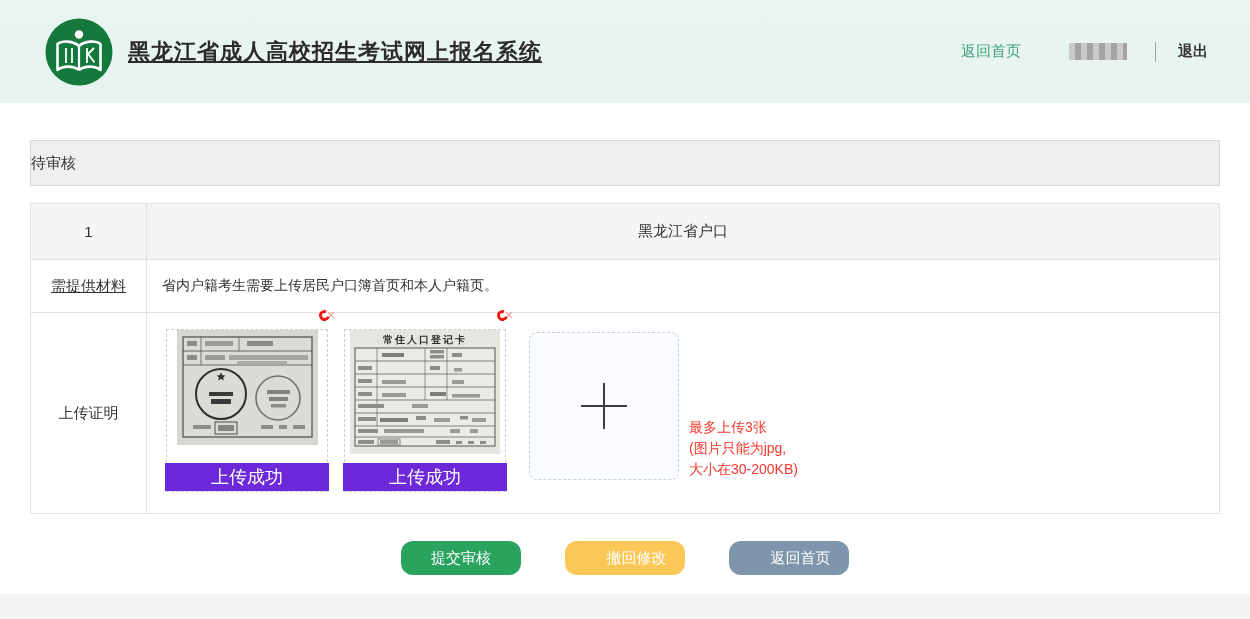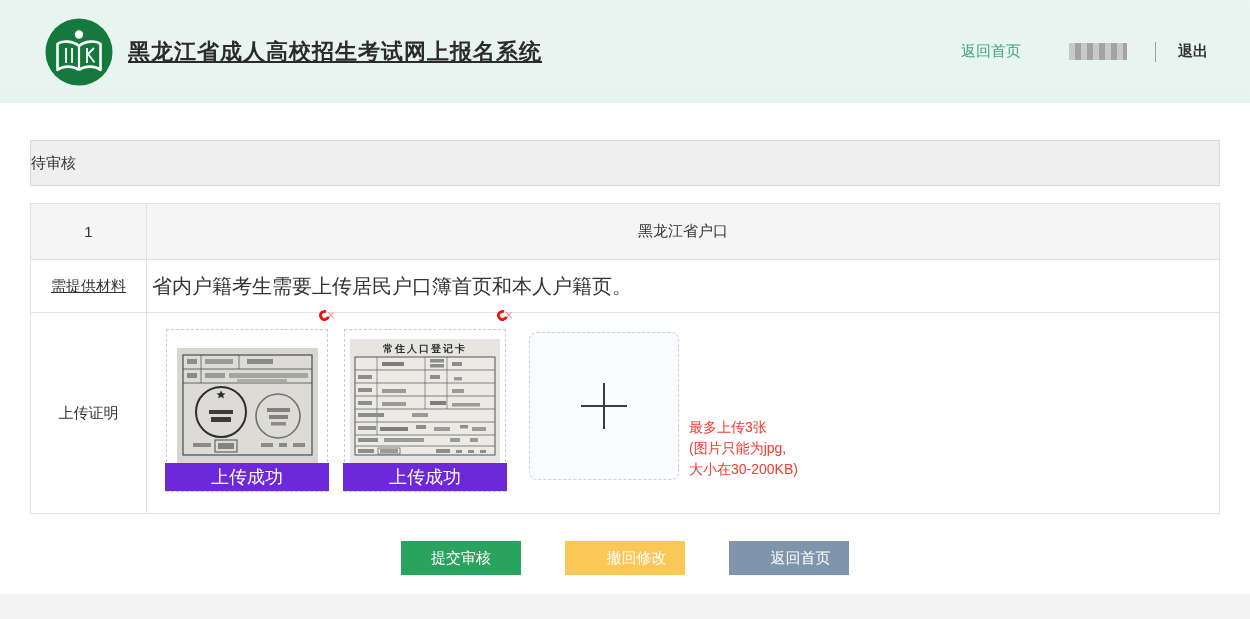--- a/index.html
+++ b/index.html
@@ -40,31 +40,31 @@
     margin-top:17px; border:1px solid #e2e2e2; border-bottom:1px solid #e2e2e2;
   }
   .t-row { display:grid; grid-template-columns:115px 1fr; }
   .t-row + .t-row { border-top:1px solid #e2e2e2; }
   .t-cell { border-left:none; }
   .t-cell.c2 { border-left:1px solid #e2e2e2; }
   .row-head { background:#f5f5f5; height:55px; }
   .row-head .t-cell { display:flex; align-items:center; justify-content:center; font-size:15px; color:#333; }
   .row-req { height:53px; background:#fff; }
   .row-req .c1 { display:flex; align-items:center; justify-content:center; font-size:15px;text-decoration:underline; }
-  .row-req .c2 { display:flex; align-items:center; padding-left:5px; font-size:20px; }
+  .row-req .c2 { display:flex; align-items:center; padding-left:15px; font-size:14px; }
   .row-upload { height:201px; background:#fff; }
   .row-upload .c1 { display:flex; align-items:center; justify-content:center; font-size:15px; }
 
   .upload-area { display:flex; align-items:flex-start; padding:16px 0 0 19px; }
   .thumb {
     position:relative; width:162px; height:163px; border:1px dashed #cccccc;
     display:flex; flex-direction:column; align-items:center; background:#fff;
   }
   .thumb + .thumb { margin-left:16px; }
-  .scan-wrap { flex:1; width:100%; display:flex; align-items:flex-end; justify-content:center; overflow:hidden; }
+  .scan-wrap { flex:1; width:100%; display:flex; align-items:flex-start; justify-content:center; overflow:hidden; }
   .success-bar {
     width:calc(100% + 4px); margin:0 -2px; height:28px; background:#6d28d9;
     color:#fff; font-size:18px; display:flex; align-items:center; justify-content:center;
     flex:0 0 auto;
   }
   .del-btn { position:absolute; top:-20px; right:-8px; display:flex; align-items:flex-start; cursor:pointer; z-index:3; }
   .crescent {
     width:11px; height:11px; border:3.5px solid #f2130d; border-right-color:transparent;
     border-radius:50%; transform:rotate(-25deg); display:inline-block;
   }
@@ -77,21 +77,21 @@
   }
   .plus-icon { position:relative; width:46px; height:46px; }
   .plus-icon::before { content:""; position:absolute; left:0; top:22px; width:46px; height:2px; background:#3c3c3c; }
   .plus-icon::after  { content:""; position:absolute; left:22px; top:0; width:2px; height:46px; background:#3c3c3c; }
 
   .hint { margin:88px 0 12px 10px; color:#f5382c; font-size:14px; line-height:21px; }
 
   
   .actions { display:flex; justify-content:center; margin-top:27px; }
   .btn {
-    width:120px; height:34px; border:none; border-radius:0; color:#fff; font-size:15px;
+    width:120px; height:34px; border:none; border-radius:12px; color:#fff; font-size:15px;
     font-family:inherit; cursor:pointer; display:flex; align-items:center; justify-content:center;
   }
   .btn + .btn { margin-left:44px;padding-left:23px; }
   .btn-submit { background:#2aa35f; }
   .btn-withdraw { background:#fbc757; }
   .btn-back { background:#7e95ab; }
 
   .footer { position:absolute; left:0; bottom:0; width:100%; height:25px; background:#f3f3f3; }
 </style>
 </head>

